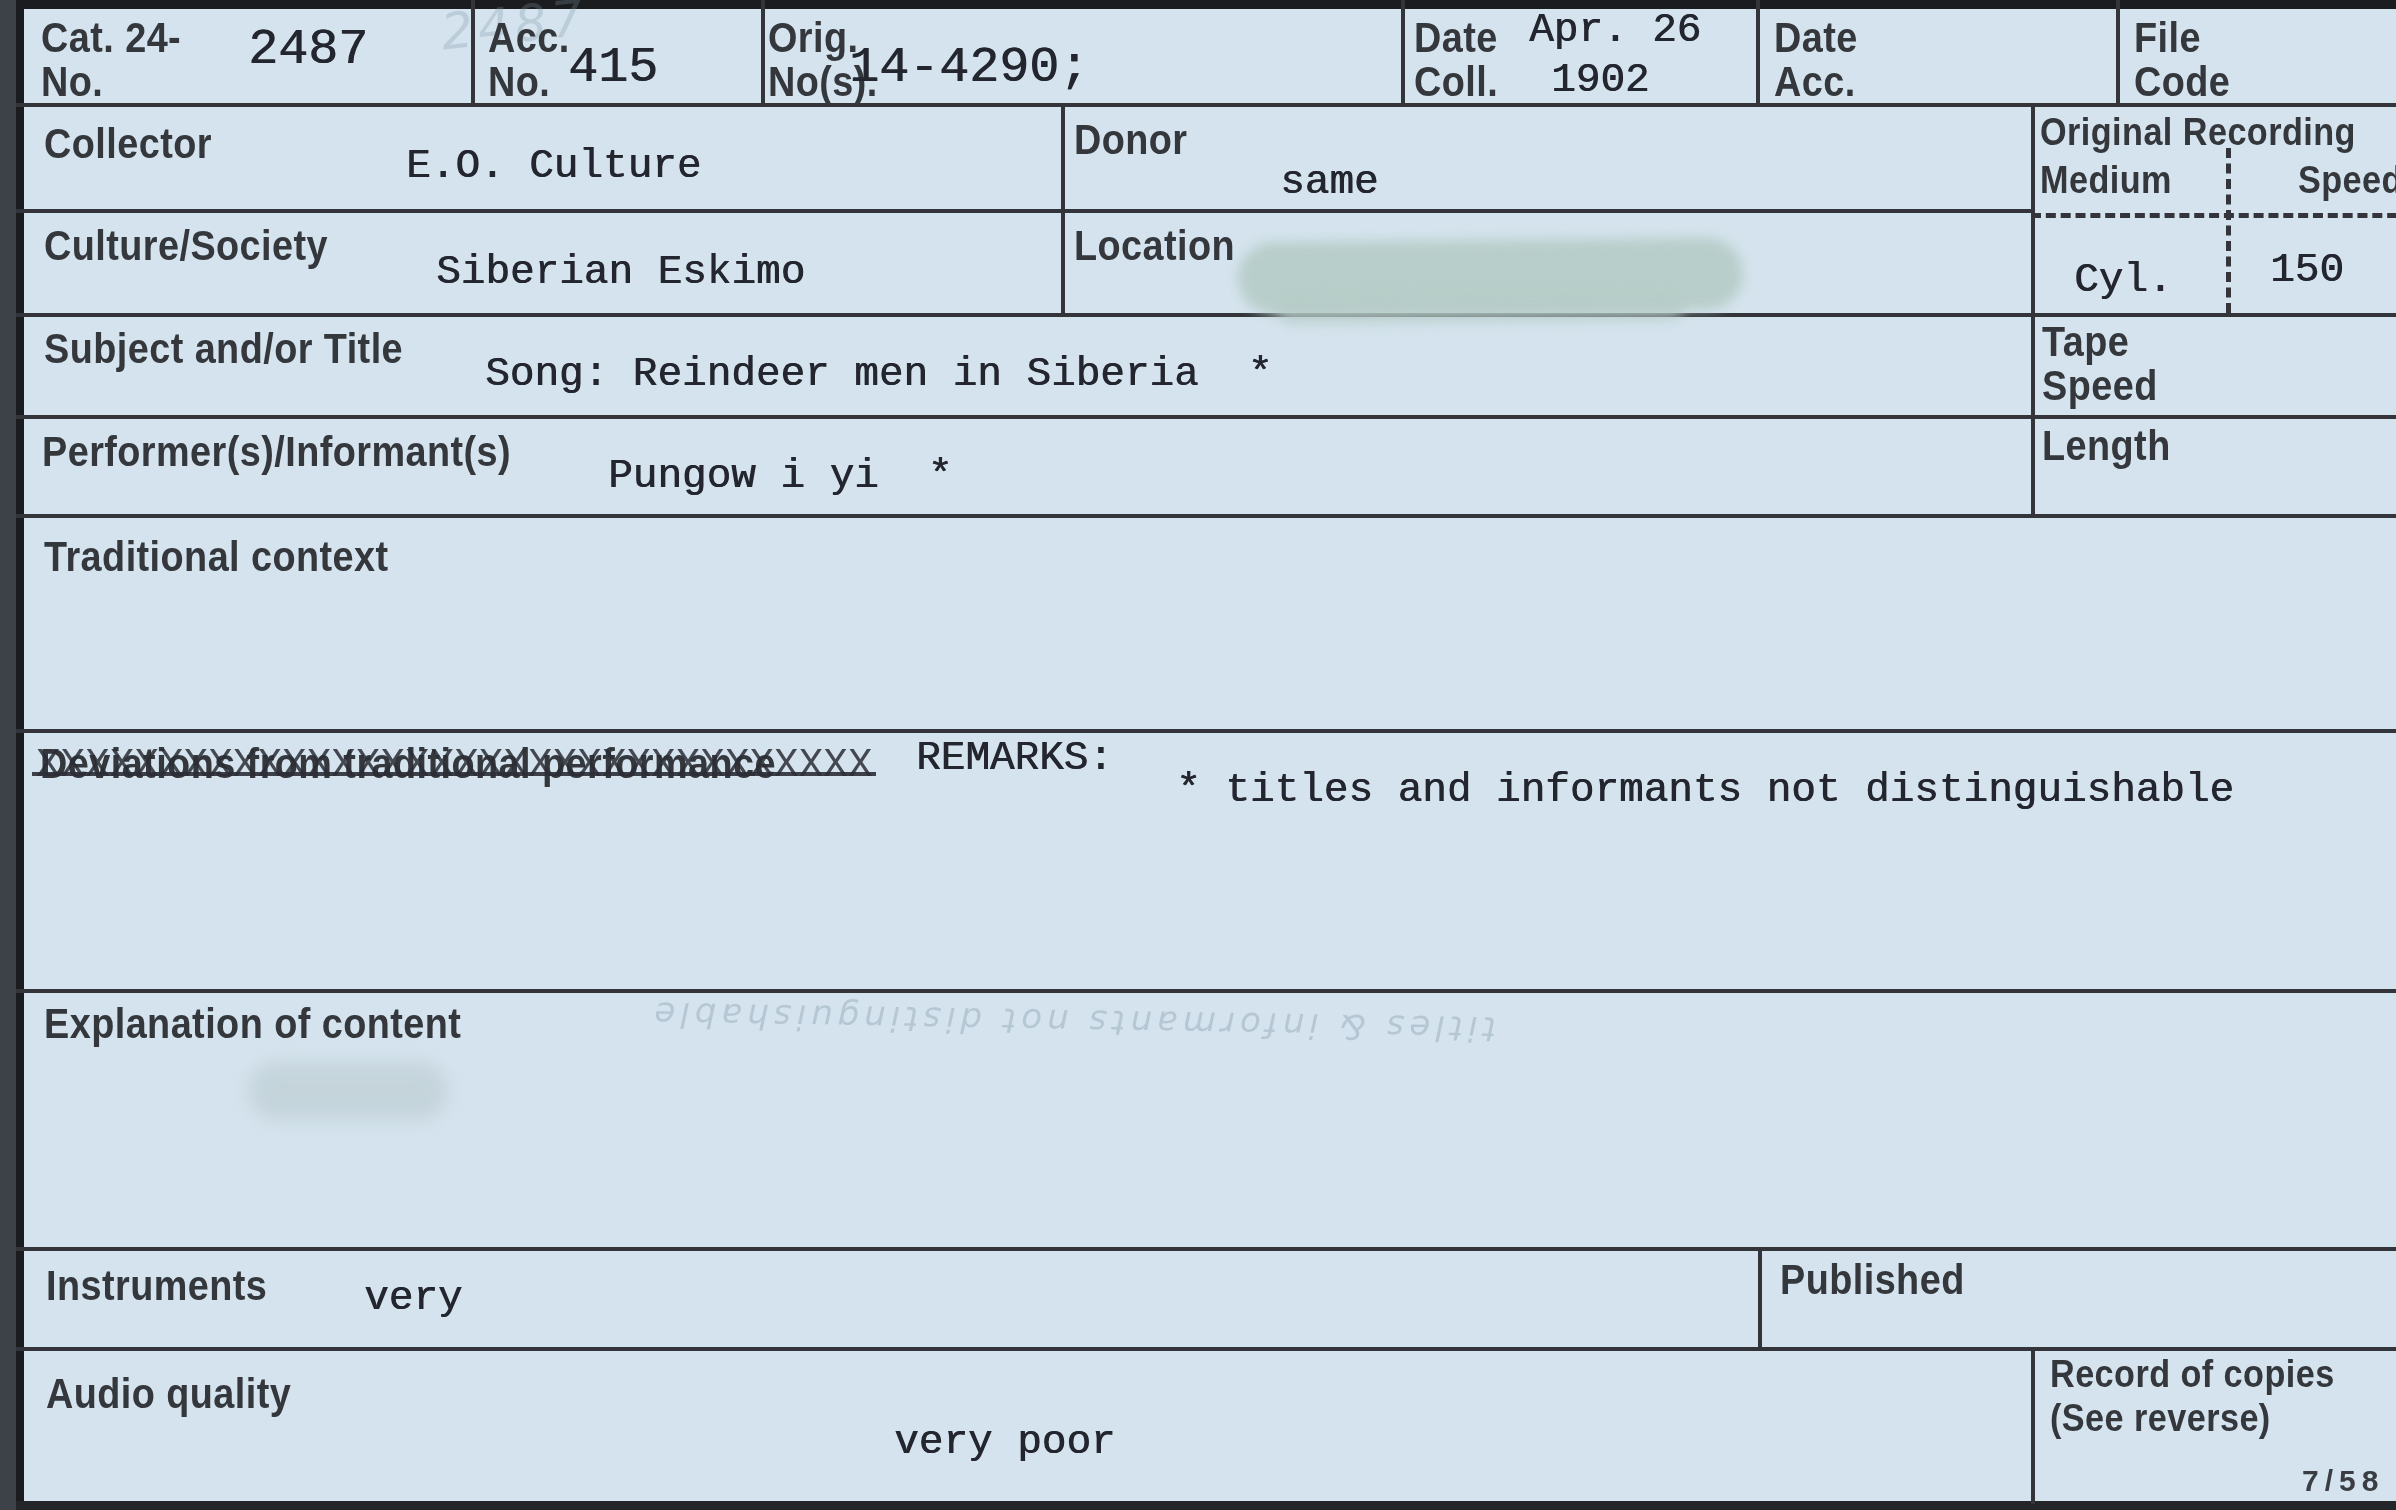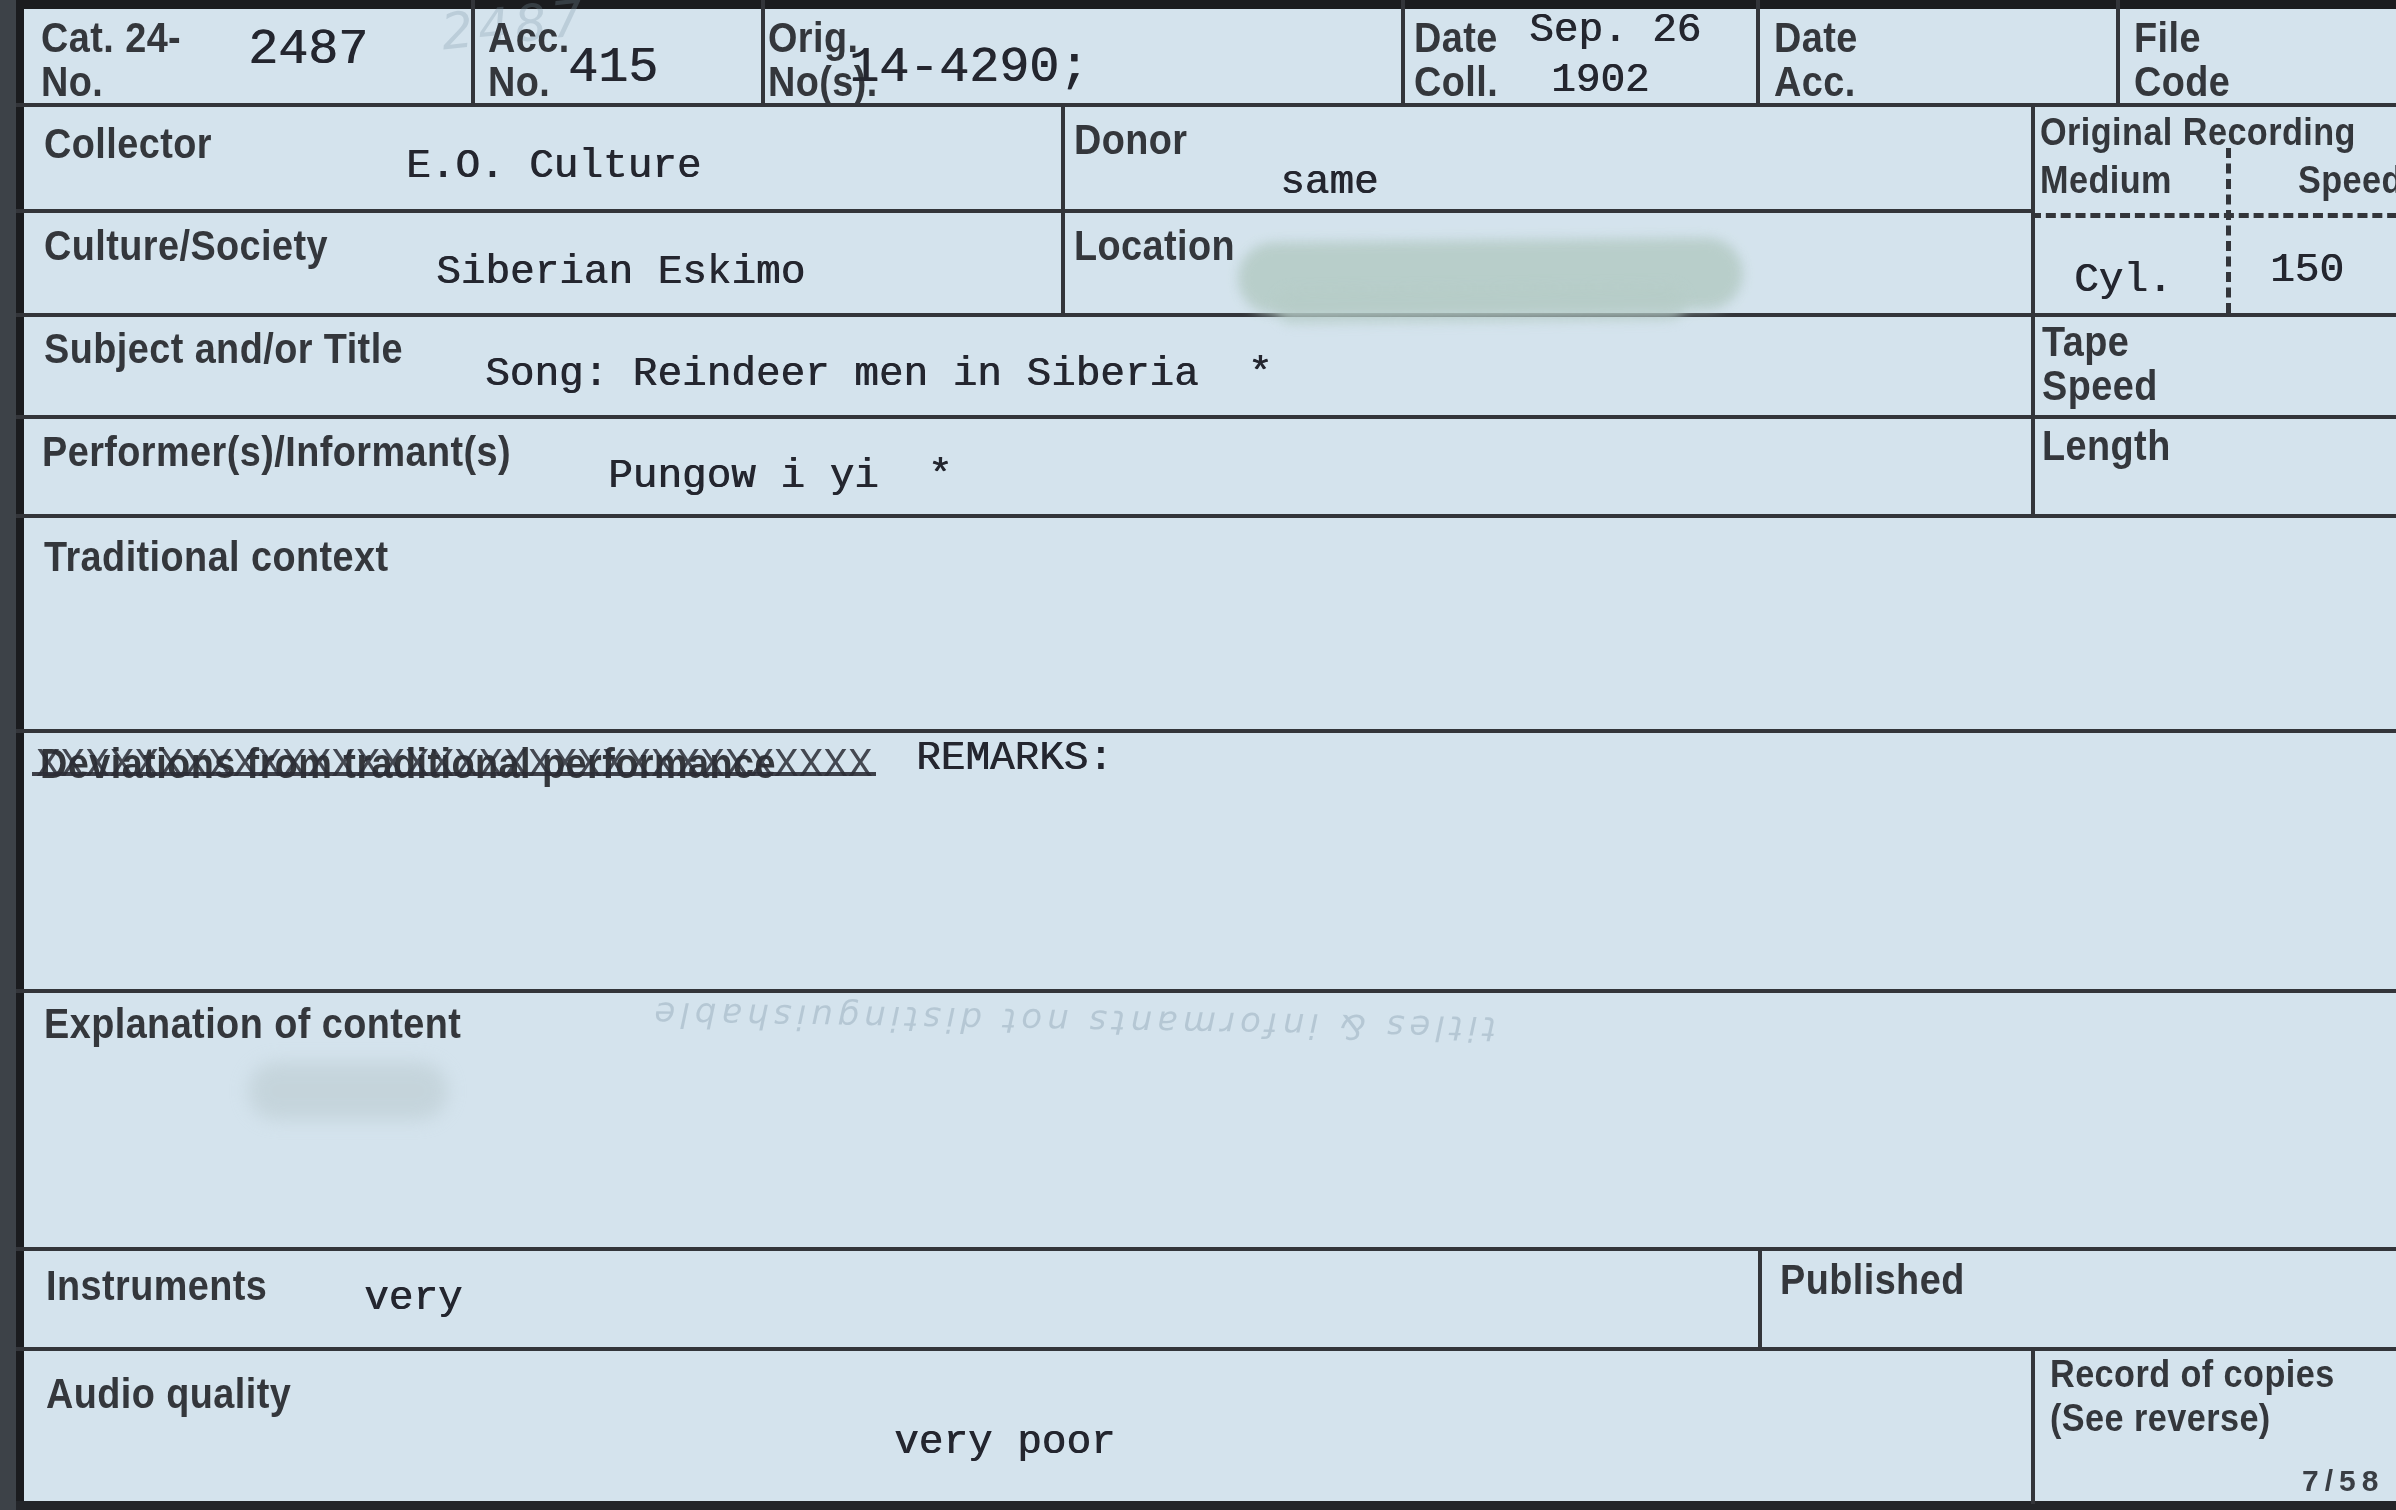--- a/index.html
+++ b/index.html
@@ -87,21 +87,21 @@
   <div class="lbl" style="left:472px;top:14px">Acc.</div>
   <div class="lbl" style="left:472px;top:58px">No.</div>
   <div class="typed big" style="left:552px;top:44px">415</div>
 
   <div class="lbl" style="left:752px;top:14px">Orig.</div>
   <div class="lbl" style="left:752px;top:58px">No(s).</div>
   <div class="typed big" style="left:833px;top:44px">14-4290;</div>
 
   <div class="lbl" style="left:1398px;top:14px">Date</div>
   <div class="lbl" style="left:1398px;top:58px">Coll.</div>
-  <div class="typed" style="left:1513px;top:6px">Sep. 26</div>
+  <div class="typed" style="left:1513px;top:6px">Apr. 26</div>
   <div class="typed" style="left:1535px;top:56px">1902</div>
 
   <div class="lbl" style="left:1758px;top:14px">Date</div>
   <div class="lbl" style="left:1758px;top:58px">Acc.</div>
 
   <div class="lbl" style="left:2118px;top:14px">File</div>
   <div class="lbl" style="left:2118px;top:58px">Code</div>
 
   <div class="lbl" style="left:28px;top:120px">Collector</div>
   <div class="typed" style="left:390px;top:142px">E.O. Culture</div>
@@ -130,20 +130,21 @@
   <div class="lbl" style="left:26px;top:428px">Performer(s)/Informant(s)</div>
   <div class="typed" style="left:592px;top:452px">Pungow i yi  *</div>
   <div class="lbl" style="left:2026px;top:422px">Length</div>
 
   <div class="lbl" style="left:28px;top:533px">Traditional context</div>
 
   <div class="lbl" style="left:24px;top:740px">Deviations from traditional performance</div>
   <div class="overstrike" style="left:20px;top:742px">XXXXXXXXXXXXXXXXXXXXXXXXXXXXXXXXXX</div>
   <div class="strikebar" style="left:16px;top:772px;width:844px"></div>
   <div class="typed" style="left:900px;top:734px">REMARKS:</div>
+  <div class="typed" style="left:1160px;top:766px">* titles and informants not distinguishable</div>
 
   <div class="lbl" style="left:28px;top:1000px">Explanation of content</div>
   <div class="ghost flip" style="left:400px;top:1000px;width:1080px">titles &amp; informants not distinguishable</div>
   <div class="smudge" style="left:232px;top:1062px;width:200px;height:58px"></div>
 
   <div class="lbl" style="left:30px;top:1262px">Instruments</div>
   <div class="typed" style="left:348px;top:1274px">very</div>
   <div class="lbl" style="left:1764px;top:1256px">Published</div>
 
   <div class="lbl" style="left:30px;top:1370px">Audio quality</div>

